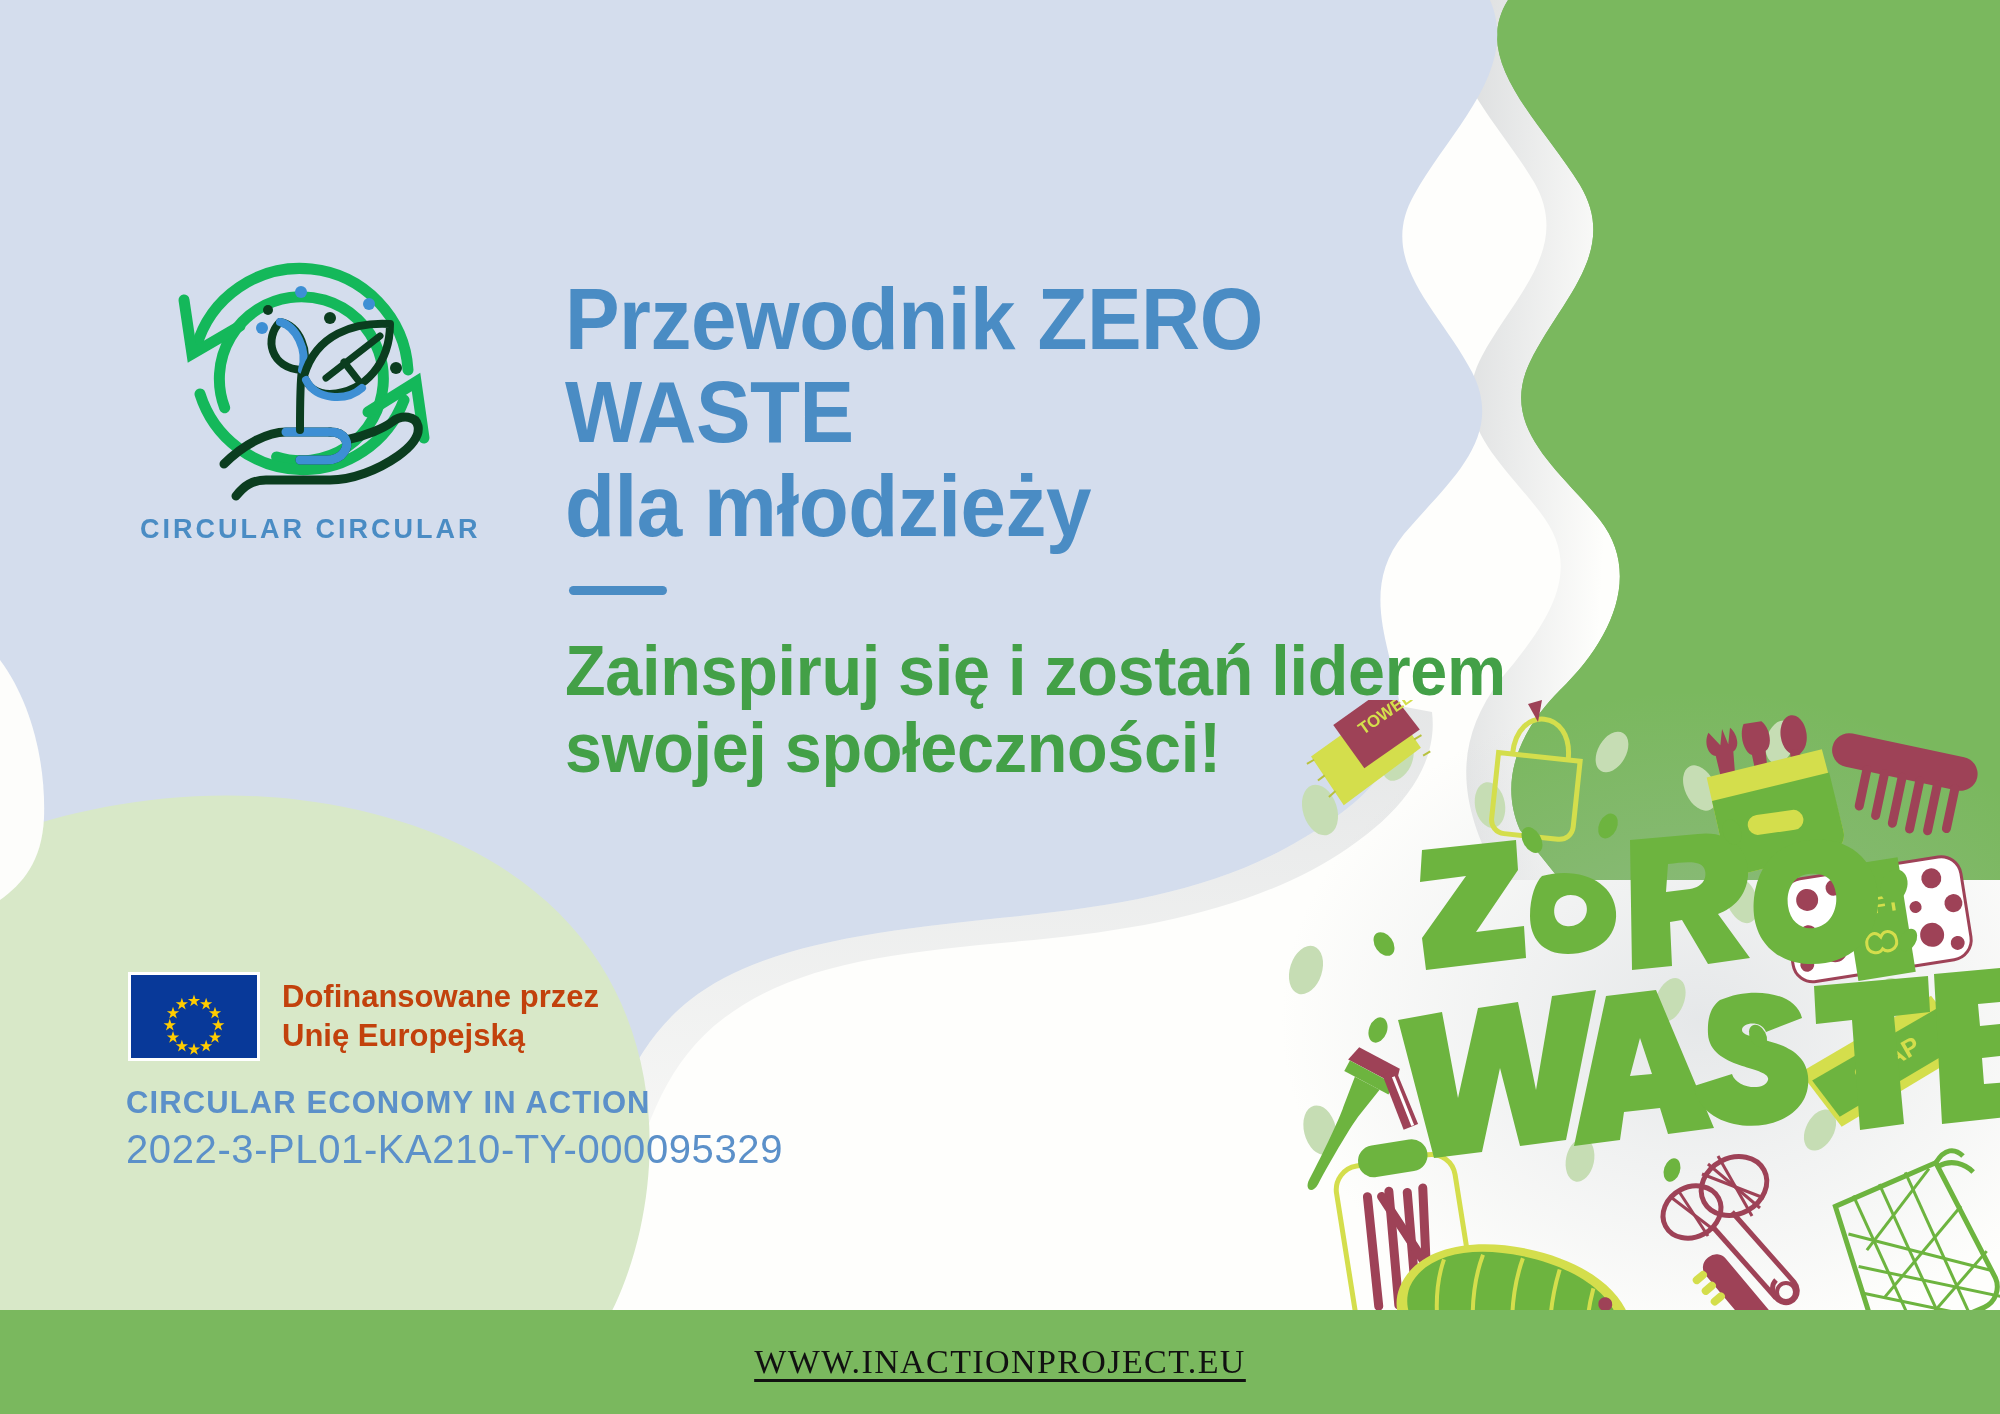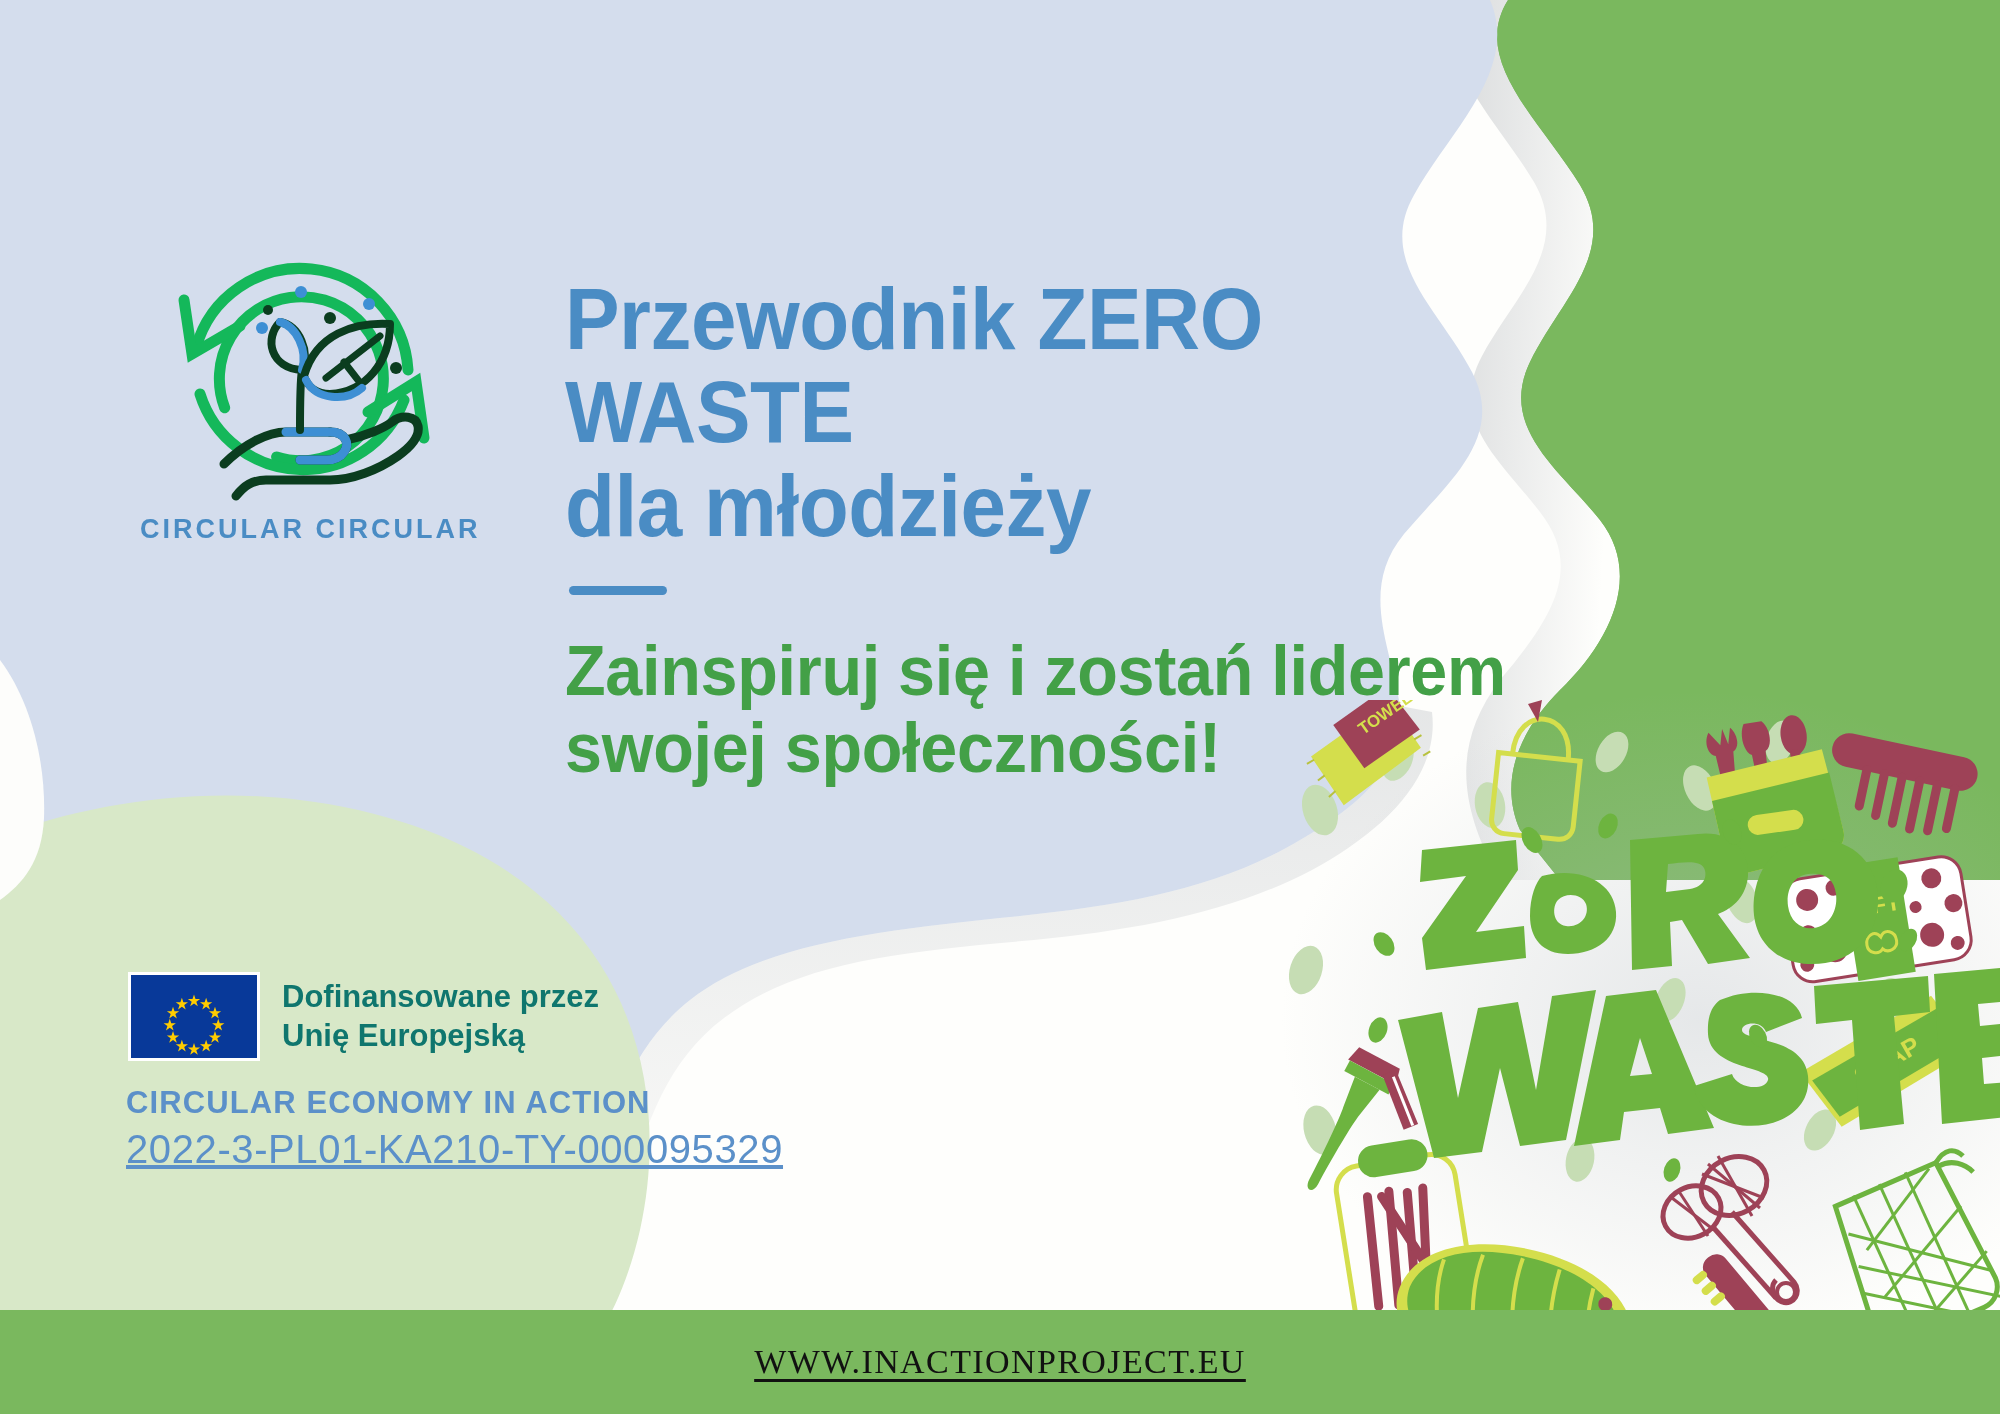--- a/index.html
+++ b/index.html
@@ -109,21 +109,21 @@
     background: #083999;
     border: 3px solid #ffffff;
     box-sizing: border-box;
     position: relative;
   }
   .eu-flag svg { display: block; width: 100%; height: 100%; }
   .eu-text {
     font-size: 31px;
     line-height: 1.24;
     font-weight: 700;
-    color: #0f766e;
+    color: #c2410c;
     white-space: pre-line;
   }
 
   
   .project-block {
     position: absolute;
     left: 126px;
     top: 1085px;
   }
   .project-name {
@@ -131,21 +131,20 @@
     letter-spacing: 1.1px;
     font-weight: 700;
     color: #5b90c9;
   }
   .project-code {
     font-size: 40px;
     letter-spacing: 0.6px;
     font-weight: 400;
     color: #5b90c9;
     margin-top: 6px;
-    text-decoration: underline;
   }
 
   
   .footer-bar {
     position: absolute;
     left: 0;
     bottom: 0;
     width: 2000px;
     height: 104px;
     background: #7ab85e;

